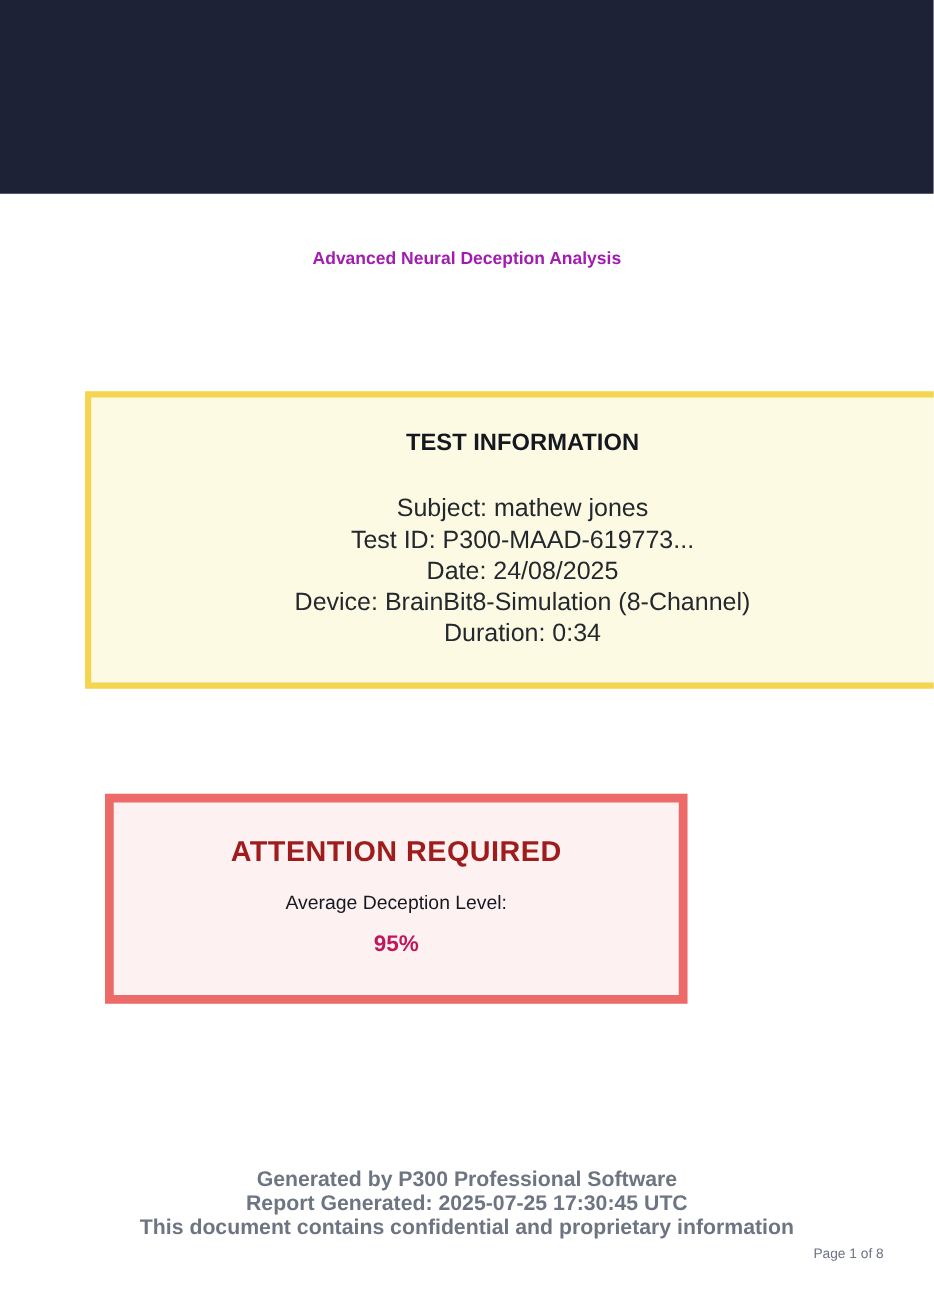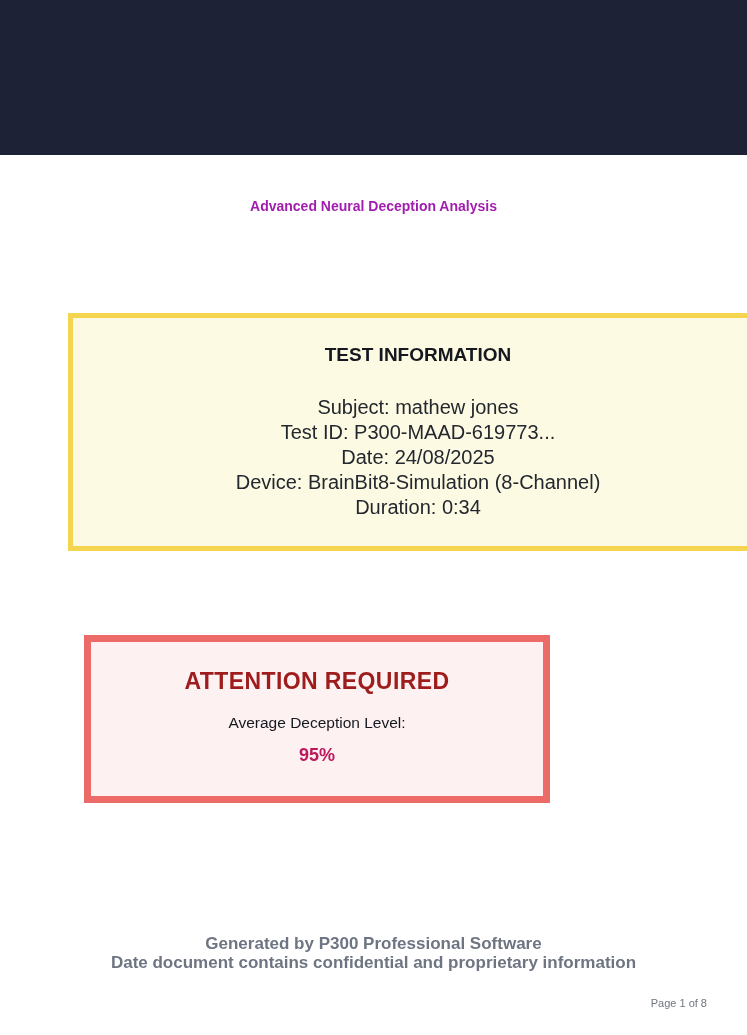--- a/index.html
+++ b/index.html
@@ -144,16 +144,17 @@
 </div>
 
 <div class="alert-box">
   <div class="alert-title">ATTENTION REQUIRED</div>
   <div class="alert-label">Average Deception Level:</div>
   <div class="alert-value">95%</div>
 </div>
 
 <div class="footer">
   <div>Generated by P300 Professional Software</div>
-  <div>Date document contains confidential and proprietary information</div>
+  <div>Report Generated: 2025-07-25 17:30:45 UTC</div>
+  <div>This document contains confidential and proprietary information</div>
 </div>
 
 <div class="page-number">Page 1 of 8</div>
 
 </body></html>

